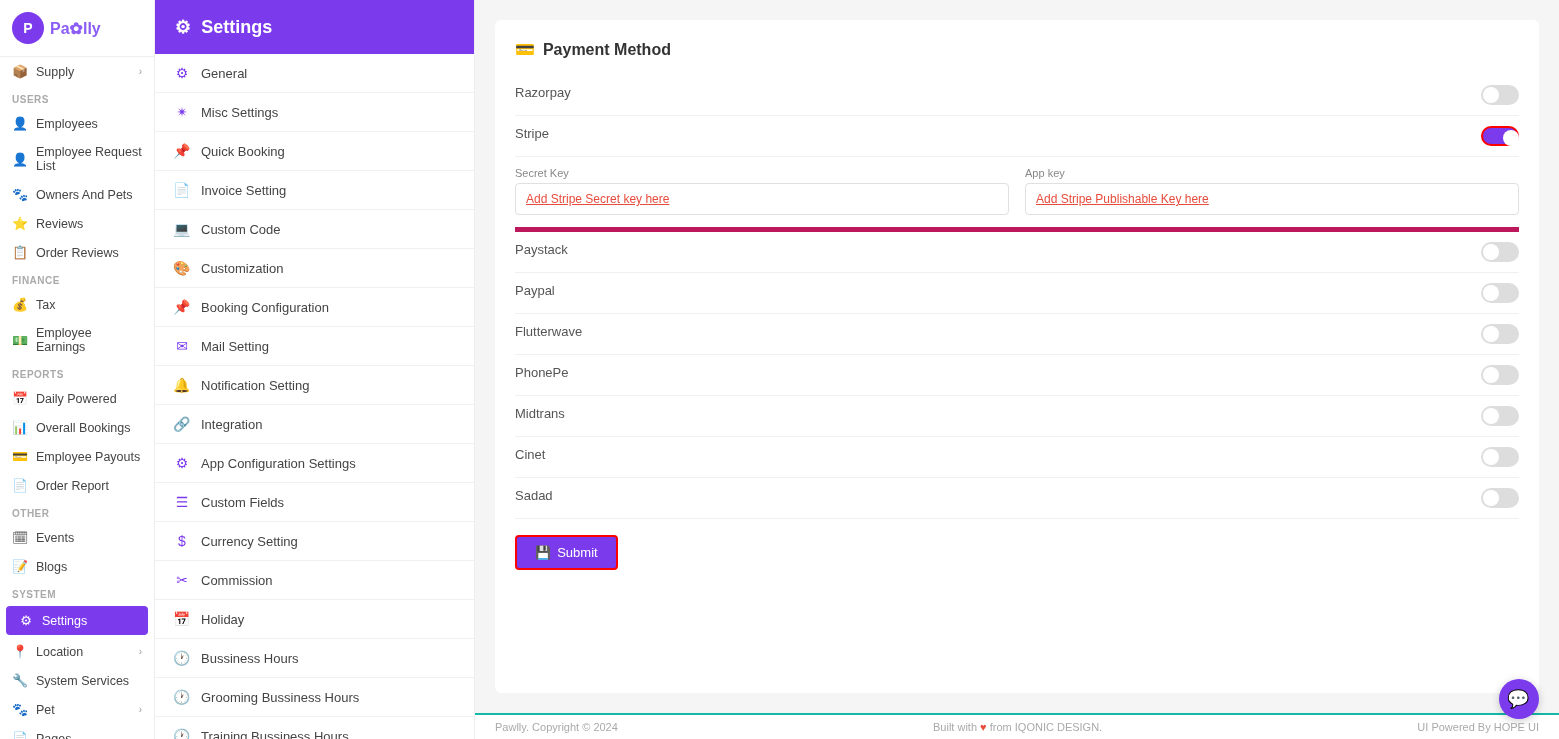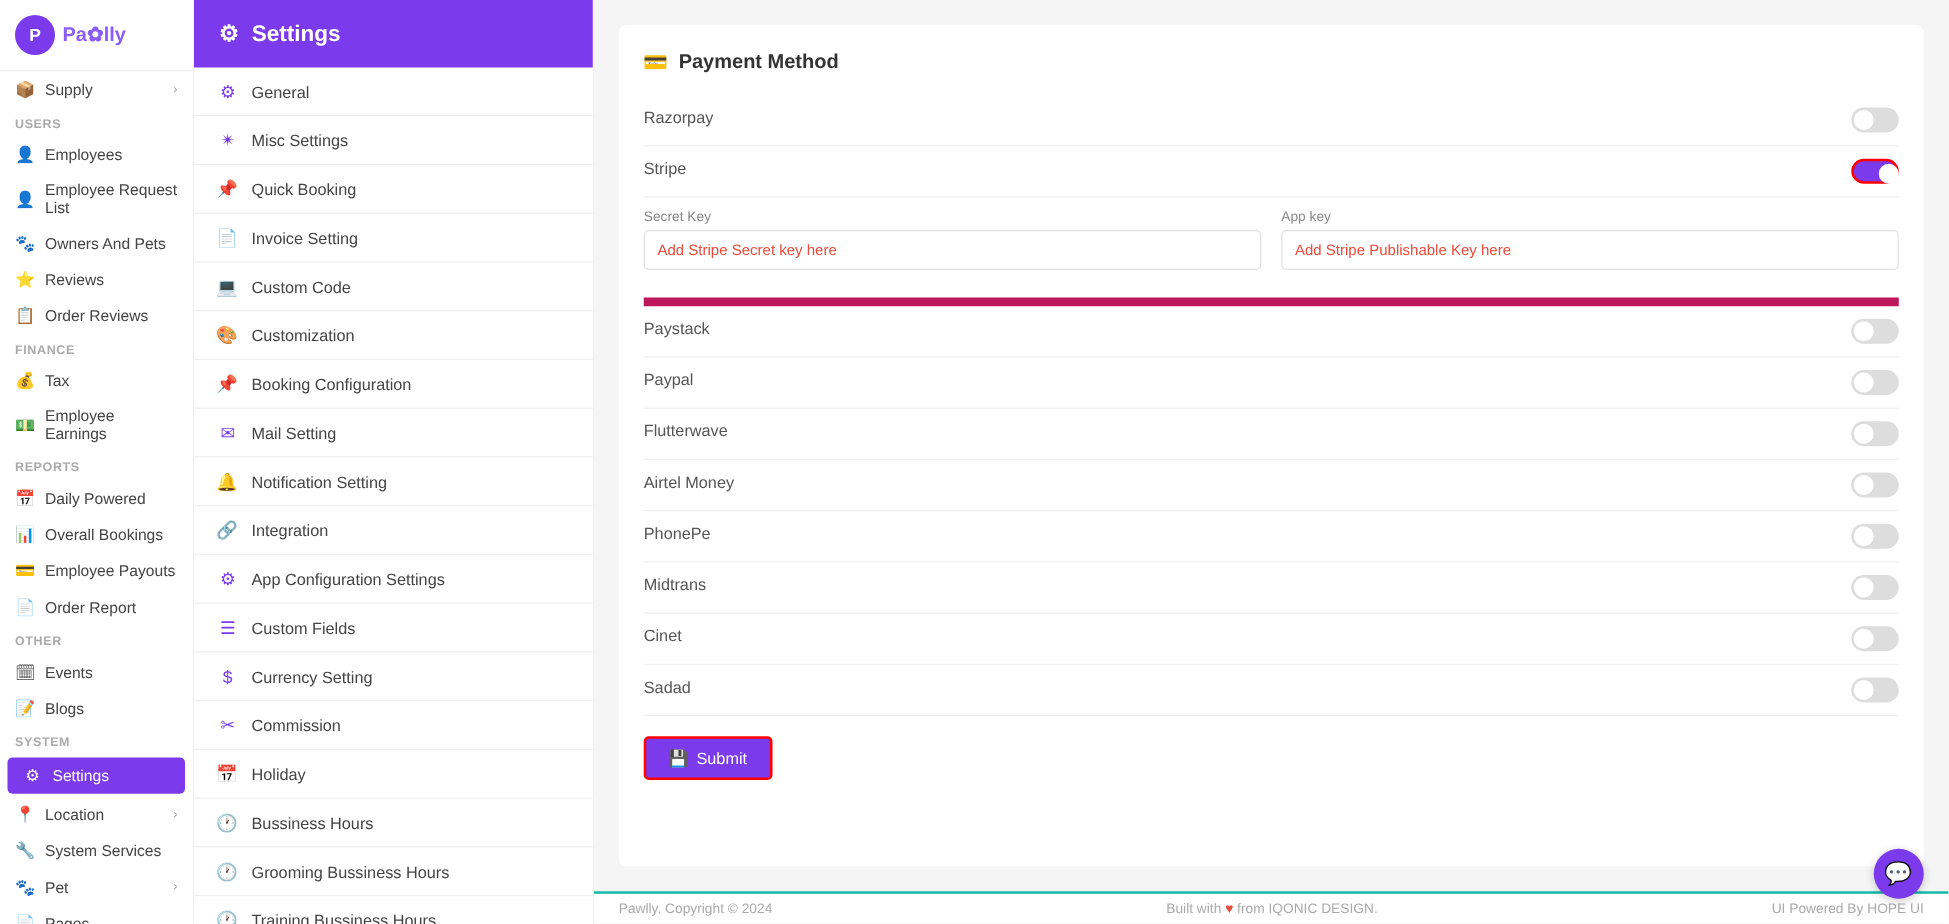--- a/index.html
+++ b/index.html
@@ -80,25 +80,25 @@
     .toggle-wrap { display: flex; align-items: center; }
     .toggle {
       width: 38px; height: 20px; background: #ddd; border-radius: 10px; position: relative; cursor: pointer;
     }
     .toggle.on { background: #7c3aed; }
     .toggle::after {
       content: ''; position: absolute; width: 16px; height: 16px; background: #fff; border-radius: 50%; top: 2px; left: 2px; transition: left 0.2s;
     }
     .toggle.on::after { left: 20px; }
     .toggle.highlighted { border: 2px solid red; }
-    .stripe-inputs { display: flex; gap: 16px; padding: 10px 0 22px; border-bottom: 7px solid #be185d; }
+    .stripe-inputs { display: flex; gap: 16px; padding: 10px 0 12px; border-bottom: 5px solid #be185d; }
     .stripe-field { flex: 1; display: flex; flex-direction: column; gap: 4px; }
     .stripe-field label { font-size: 11px; color: #888; }
     .stripe-field input {
-      border: 1px solid #e0e0e0; border-radius: 4px; padding: 8px 10px; font-size: 12px; color: #e74c3c; outline: none;
+      border: 1px solid #e0e0e0; border-radius: 4px; padding: 8px 10px; font-size: 12px; color: #e74c3c; outline: none; text-decoration: underline;
     }
     .stripe-field input::placeholder { color: #e74c3c; }
     .submit-btn {
       margin-top: 16px;
       background: #7c3aed; color: #fff; border: 2px solid red; border-radius: 4px; padding: 8px 18px; cursor: pointer; font-size: 13px; display: flex; align-items: center; gap: 6px;
     }
     .bottom-bar {
       display: flex; justify-content: space-between; align-items: center; padding: 6px 20px; background: #fff; border-top: 2px solid #14b8a6; font-size: 11px; color: #aaa;
     }
     .bottom-bar .heart { color: #e74c3c; }
@@ -336,26 +336,20 @@
           </div>
       </div>
 
       <div class="payment-row">
         <span class="payment-name">Flutterwave</span>
         <div class="toggle-wrap">
             <div class="toggle"></div>
           </div>
       </div>
 
-      <div class="payment-row">
-        <span class="payment-name">Airtel Money</span>
-        <div class="toggle-wrap">
-            <div class="toggle"></div>
-          </div>
-      </div>
 
       <div class="payment-row">
         <span class="payment-name">PhonePe</span>
         <div class="toggle-wrap">
             <div class="toggle"></div>
           </div>
       </div>
 
       <div class="payment-row">
         <span class="payment-name">Midtrans</span>

